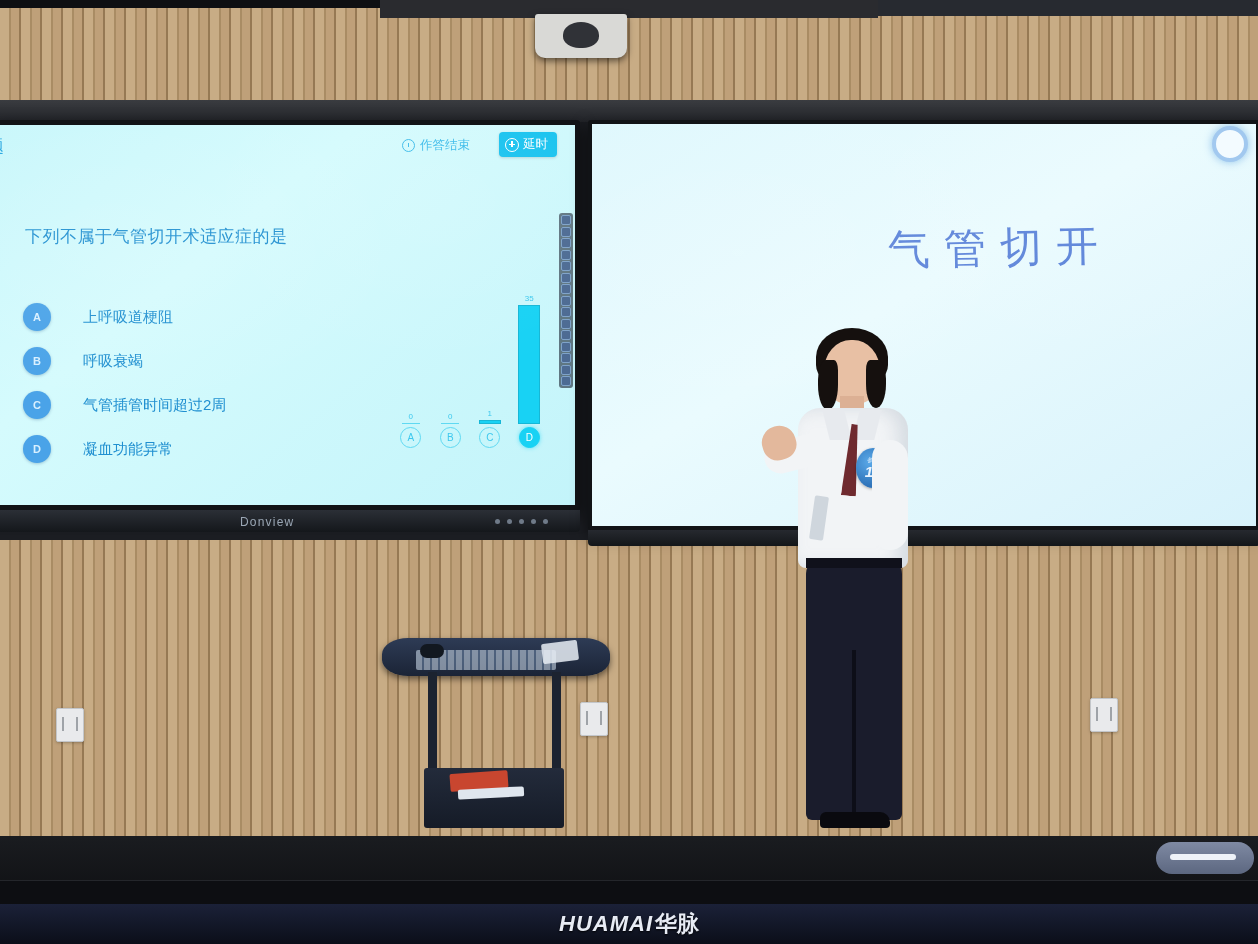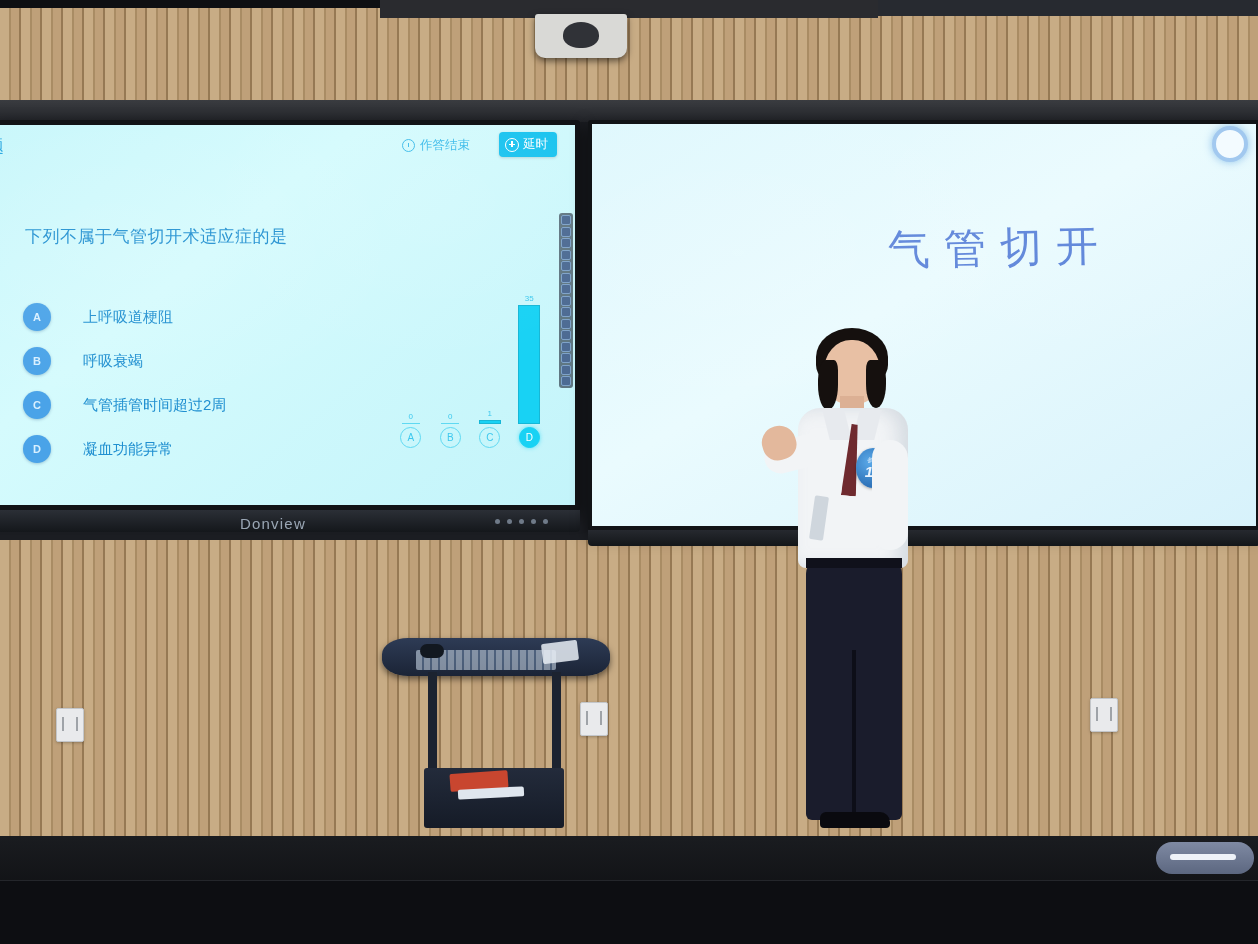--- a/index.html
+++ b/index.html
@@ -100,21 +100,21 @@
     position:absolute; inset:0;
     background:linear-gradient(140deg,#c9f7fb 0%,#d5fbfd 35%,#c3f4fa 100%);
   }
   #left-bezel {
     position:absolute; left:-6px; top:510px; width:586px; height:22px;
     background:linear-gradient(#2b2f36,#14171b);
     border-radius:0 0 4px 4px;
   }
   #donview-label {
     position:absolute; left:240px; top:515px;
-    font-size:15px; color:#9aa6b4; letter-spacing:1.2px;
+    font-size:12px; color:#9aa6b4; letter-spacing:1.2px;
   }
   #bezel-buttons {
     position:absolute; left:495px; top:519px;
     display:flex; gap:7px;
   }
   #bezel-buttons i {
     display:block; width:5px; height:5px; border-radius:50%;
     background:#6f7a88;
   }
 
@@ -590,14 +590,19 @@
     <div class="papers"></div>
     <div class="cart-leg-l"></div>
     <div class="cart-leg-r"></div>
     <div class="cart-shelf"></div>
     <div class="cart-box"></div>
     <div class="cart-box2"></div>
   </div>
 
   <div id="stage-object"></div>
 
+  <div class="brand-strip">
+    <div id="brand-logo">
+      <span>HUAMAI</span><span class="cn">华脉</span>
+    </div>
+  </div>
 
 </div>
 
 </body></html>

